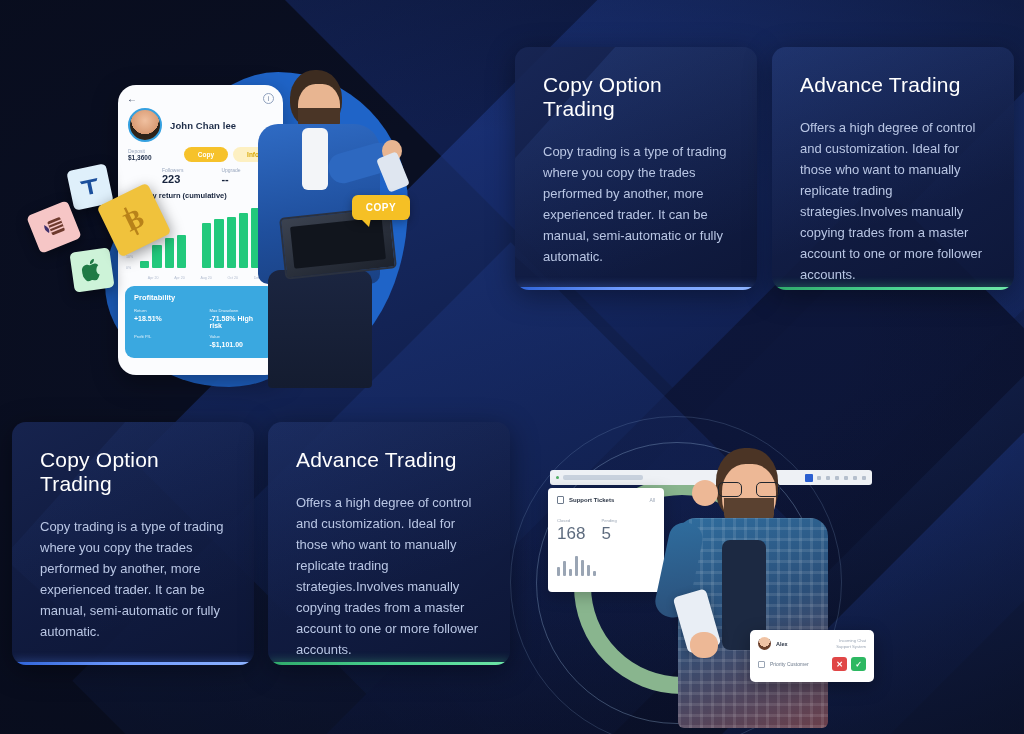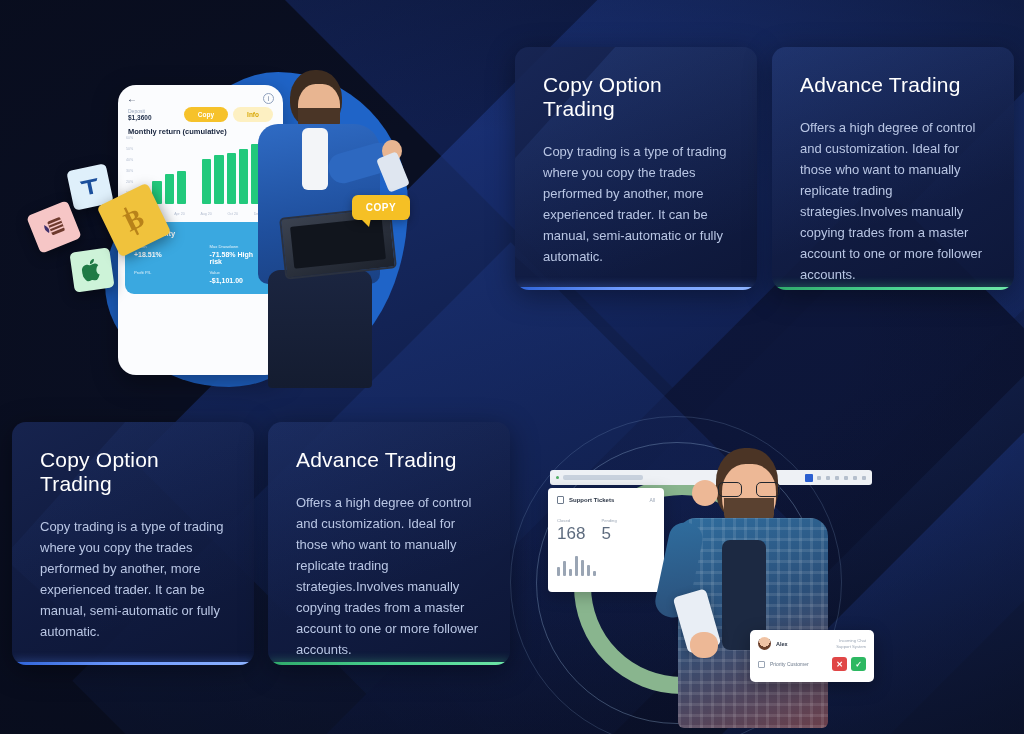--- a/index.html
+++ b/index.html
@@ -322,28 +322,42 @@
 
   <div id="illus-trader">
     <div class="blue-blob"></div>
     <div class="blue-blob2"></div>
 
     <div class="phone">
       <div class="ph-top">
         <div class="ph-arrow">←</div>
         <div class="ph-info">i</div>
       </div>
+      <div class="ph-profile">
+        <div class="ph-avatar"></div>
+        <div class="ph-name">John Chan lee</div>
+      </div>
       <div class="ph-row">
         <div>
           <div class="ph-k">Deposit</div>
           <div class="ph-v">$1,3600</div>
         </div>
         <div style="display:flex;gap:5px;">
           <div class="ph-btn">Copy</div>
           <div class="ph-btn ghost">Info</div>
+        </div>
+      </div>
+      <div class="ph-stats">
+        <div>
+          <div class="ph-stat-k">Followers</div>
+          <div class="ph-stat-v">223</div>
+        </div>
+        <div>
+          <div class="ph-stat-k">Upgrade</div>
+          <div class="ph-stat-v">--</div>
         </div>
       </div>
 
       <div class="ph-chart-title">Monthly return (cumulative)</div>
       <div class="ph-chart">
         <div class="ph-yax" id="ph-yax">
             <div class="ph-ytick" style="top: 100%;">0%</div>
             <div class="ph-ytick" style="top: 83.3333%;">10%</div>
             <div class="ph-ytick" style="top: 66.6667%;">20%</div>
             <div class="ph-ytick" style="top: 50%;">30%</div>

